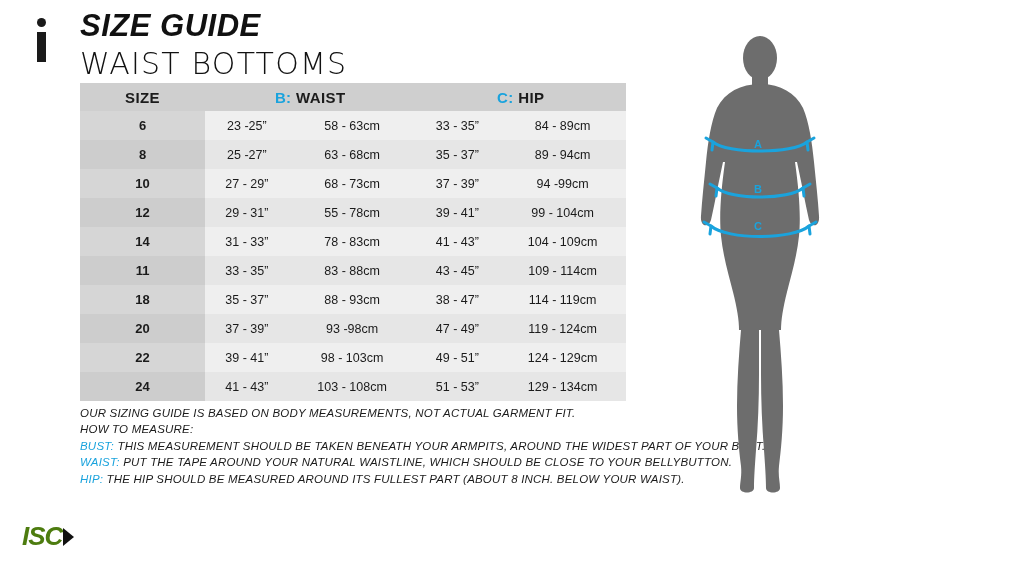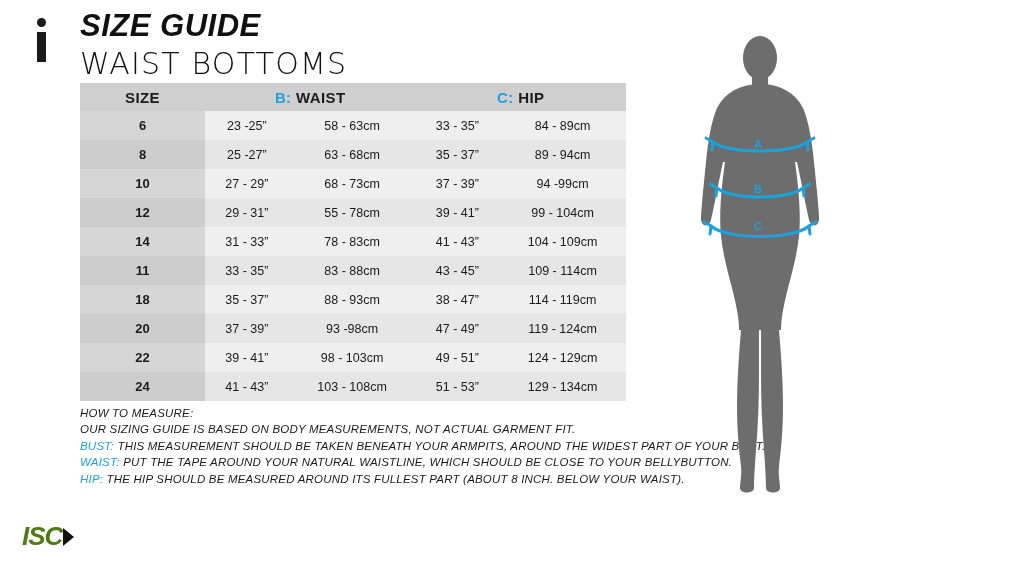--- a/index.html
+++ b/index.html
@@ -205,22 +205,22 @@
         <td class="sizecell">24</td>
         <td>41 - 43”</td>
         <td>103 - 108cm</td>
         <td>51 - 53”</td>
         <td>129 - 134cm</td>
       </tr>
     </tbody>
   </table>
 
   <div class="notes">
+    <div>OUR SIZING GUIDE IS BASED ON BODY MEASUREMENTS, NOT ACTUAL GARMENT FIT.</div>
     <div>HOW TO MEASURE:</div>
-    <div>OUR SIZING GUIDE IS BASED ON BODY MEASUREMENTS, NOT ACTUAL GARMENT FIT.</div>
     <div>
       <span class="lbl">BUST:</span><span> THIS MEASUREMENT SHOULD BE TAKEN BENEATH YOUR ARMPITS, AROUND THE WIDEST PART OF YOUR BUST.</span>
     </div>
     <div>
       <span class="lbl">WAIST:</span><span> PUT THE TAPE AROUND YOUR NATURAL WAISTLINE, WHICH SHOULD BE CLOSE TO YOUR BELLYBUTTON.</span>
     </div>
     <div>
       <span class="lbl">HIP:</span><span> THE HIP SHOULD BE MEASURED AROUND ITS FULLEST PART (ABOUT 8 INCH. BELOW YOUR WAIST).</span>
     </div>
   </div>

